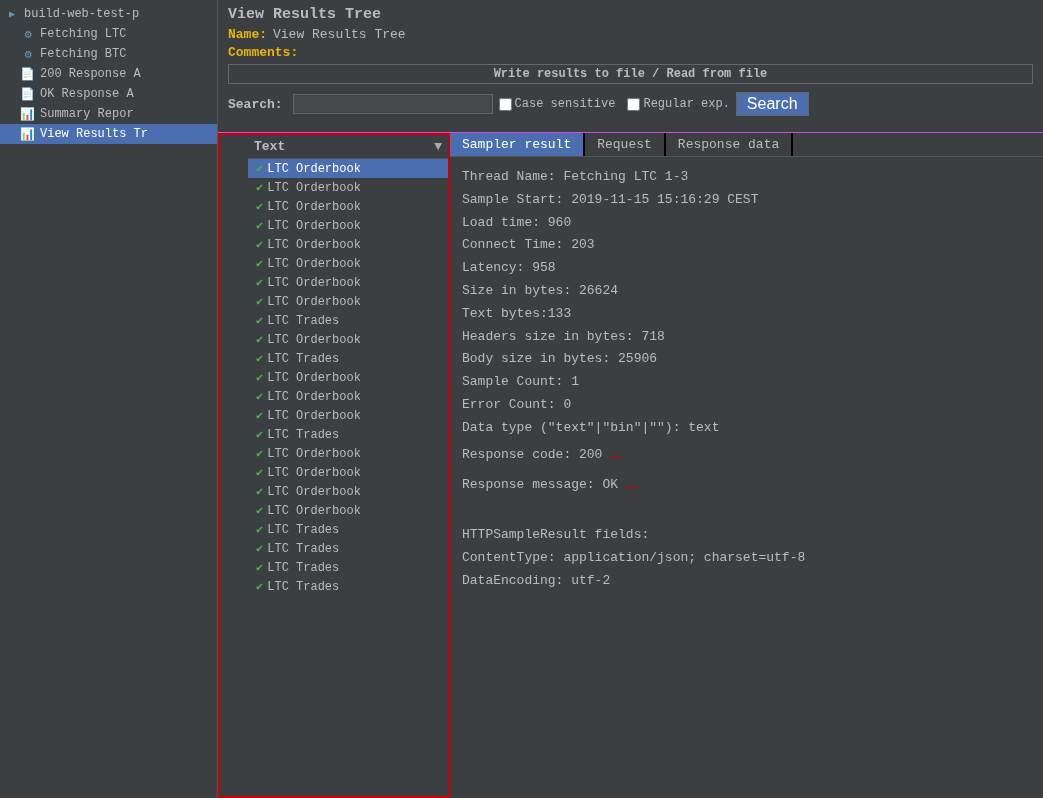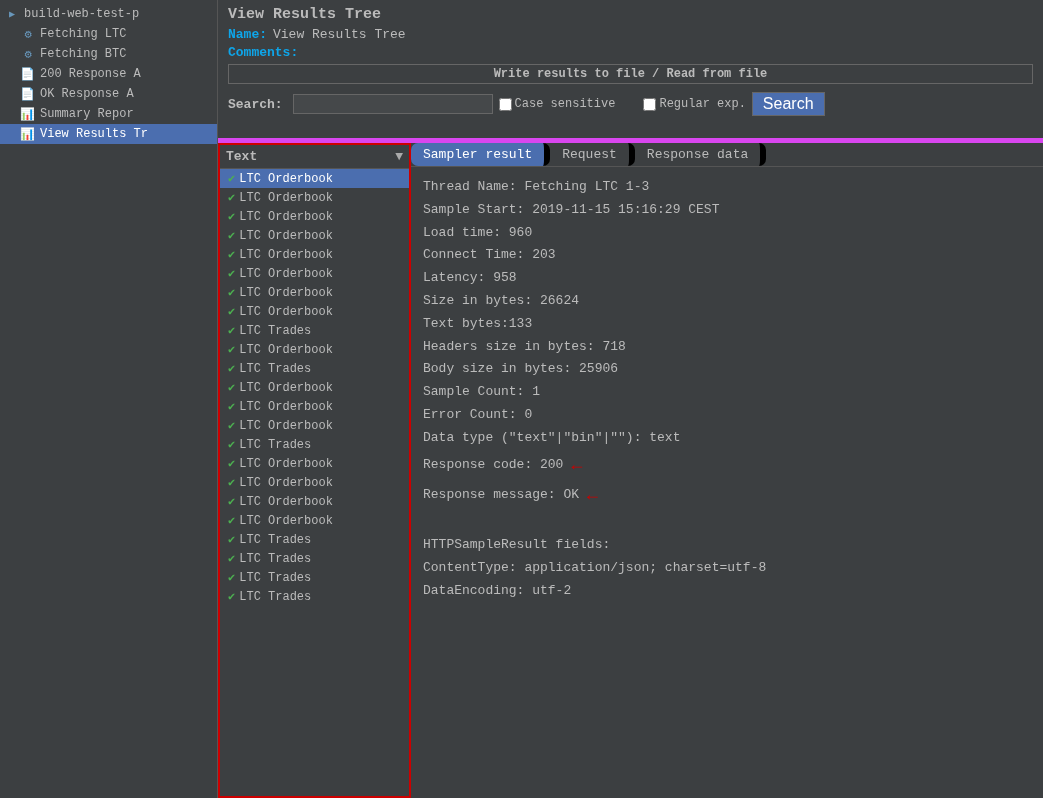--- a/index.html
+++ b/index.html
@@ -52,37 +52,37 @@
       flex: 1;
       display: flex;
       flex-direction: column;
       background: #3c3f41;
       overflow: hidden;
     }
 
     
     .panel-header {
       background: #3c3f41;
-      padding: 6px 10px 18px 10px;
-      border-bottom: 5px solid #d946ef;
+      padding: 6px 10px 12px 10px;
+      border-bottom: 1px solid #d946ef;
     }
     .panel-title {
       font-size: 15px;
       font-weight: bold;
       color: #bbbbbb;
       margin-bottom: 4px;
     }
     .field-row {
       display: flex;
       align-items: center;
       margin-bottom: 3px;
     }
     .field-label {
       font-weight: bold;
-      color: #0ea5e9;
+      color: #eab308;
       margin-right: 6px;
       font-size: 13px;
     }
     .field-value {
       color: #bbbbbb;
       font-size: 13px;
     }
 
     
     .write-results-bar {
@@ -124,21 +124,21 @@
       border: 1px solid #666;
       color: #bbbbbb;
       font-size: 12px;
       padding: 2px 4px;
       width: 200px;
       outline: none;
     }
     .checkbox-group {
       display: flex;
       align-items: center;
-      gap: 28px;
+      gap: 12px;
       font-size: 12px;
     }
     .checkbox-item {
       display: flex;
       align-items: center;
       gap: 3px;
     }
     .search-button {
       background: #4b6eaf;
       color: #ffffff;
@@ -150,28 +150,29 @@
 
     
     .content-area {
       display: flex;
       flex: 1;
       overflow: hidden;
     }
 
     
     .tree-panel {
-      width: 193px;
+      width: 232px;
       background: #3c3f41;
       border-right: 2px solid #cc0000;
       border-top: 2px solid #cc0000;
       border-left: 2px solid #cc0000;
       border-bottom: 2px solid #cc0000;
       overflow-y: auto;
       flex-shrink: 0;
+      padding-left: 28px;
     }
 
     .tree-header {
       display: flex;
       align-items: center;
       background: #3c3f41;
       padding: 4px 6px;
       font-weight: bold;
       color: #bbbbbb;
       font-size: 13px;
@@ -211,22 +212,21 @@
     .tabs {
       display: flex;
       background: #3c3f41;
       border-bottom: 1px solid #555;
     }
     .tab {
       padding: 4px 12px;
       font-size: 13px;
       color: #bbbbbb;
       cursor: pointer;
-      border-right: 6px solid #000000;
-      border-radius: 7px;
+      border-right: 2px solid #000000;
     }
     .tab.active {
       background: #4b6eaf;
       color: #ffffff;
     }
 
     
     .result-content {
       flex: 1;
       padding: 10px 12px;

